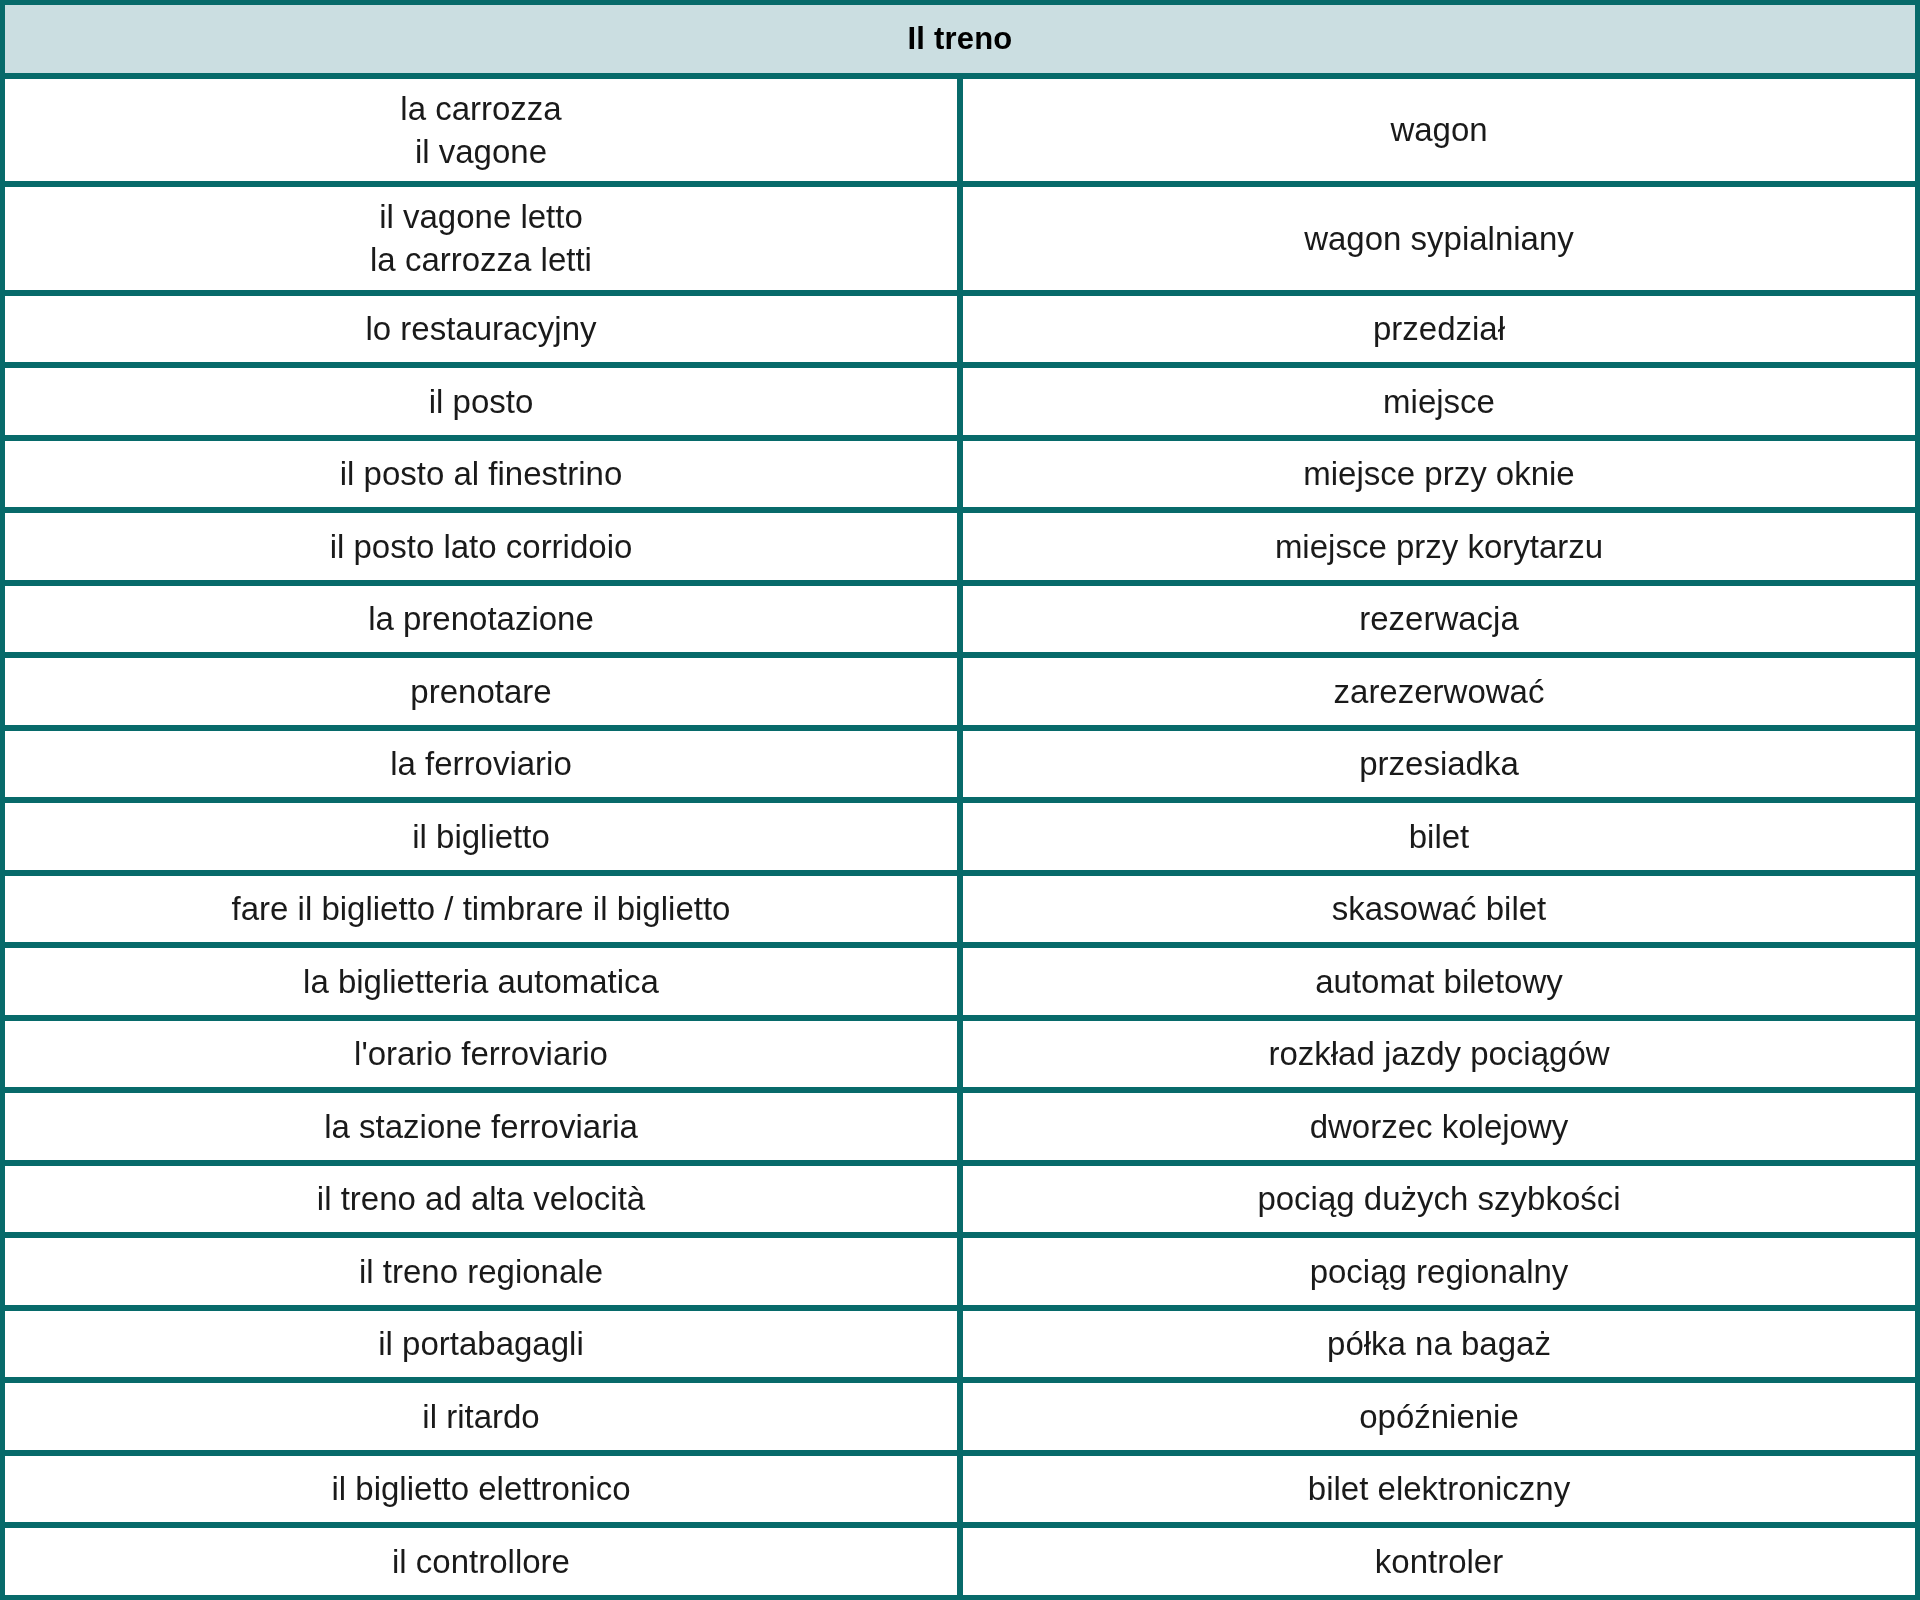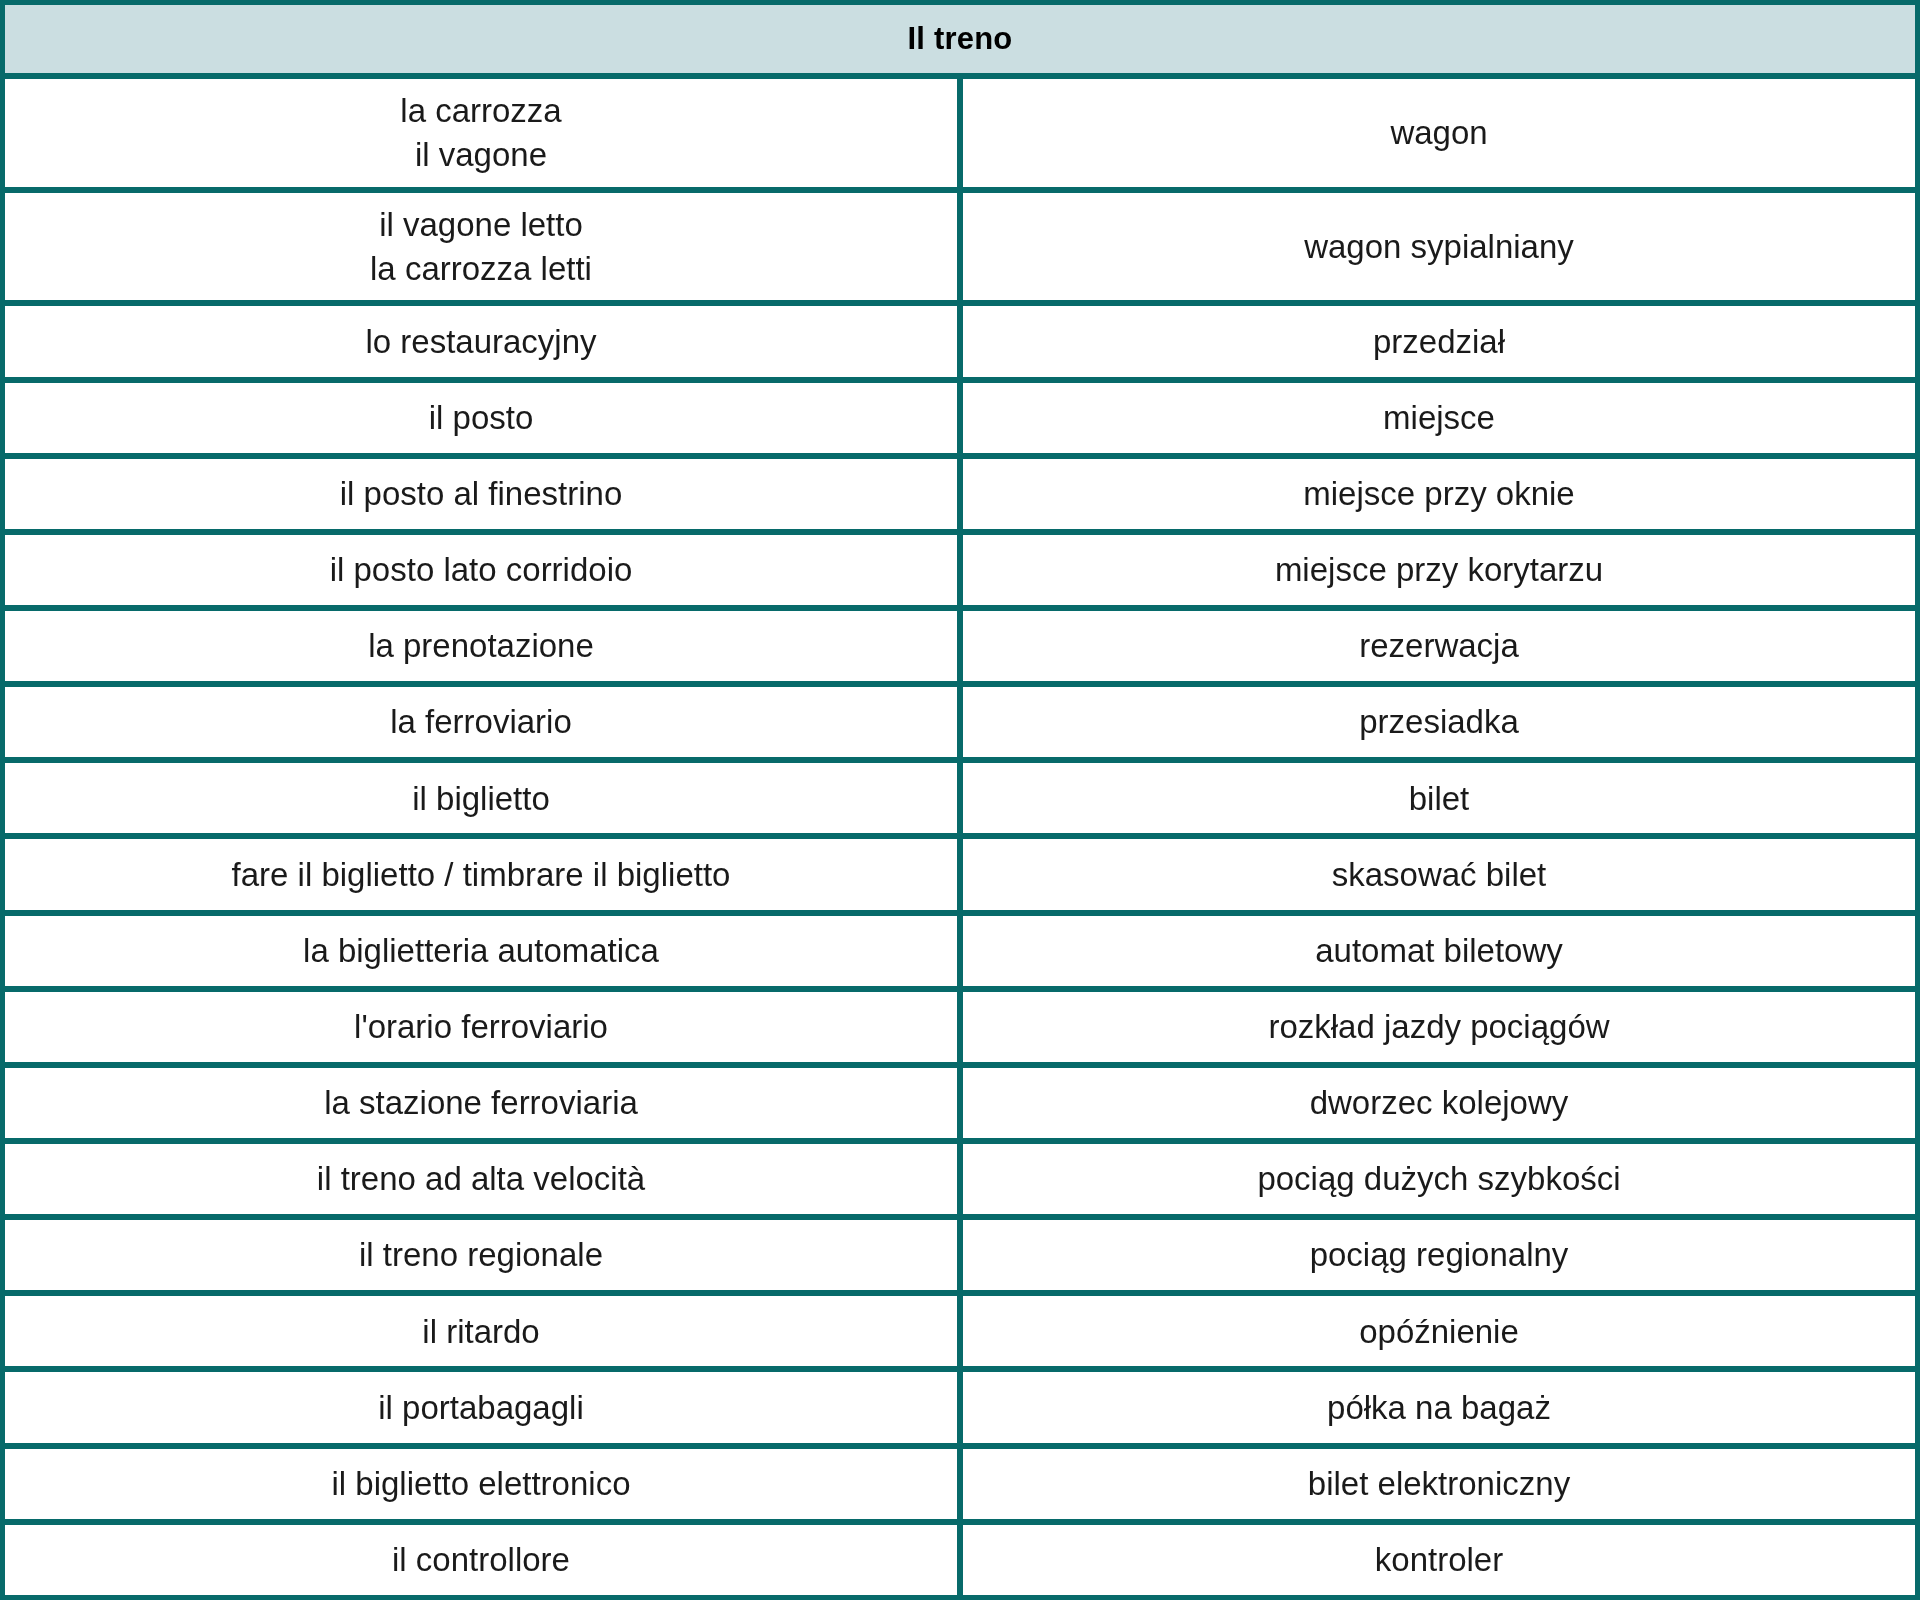--- a/index.html
+++ b/index.html
@@ -92,20 +92,24 @@
       </tr>
       <tr>
         <td>il posto lato corridoio</td>
         <td>miejsce przy korytarzu</td>
       </tr>
       <tr>
         <td>la prenotazione</td>
         <td>rezerwacja</td>
       </tr>
       <tr>
+        <td>prenotare</td>
+        <td>zarezerwować</td>
+      </tr>
+      <tr>
         <td>la ferroviario</td>
         <td>przesiadka</td>
       </tr>
       <tr>
         <td>il biglietto</td>
         <td>bilet</td>
       </tr>
       <tr>
         <td>fare il biglietto / timbrare il biglietto</td>
         <td>skasować bilet</td>
@@ -124,26 +128,26 @@
       </tr>
       <tr>
         <td>il treno ad alta velocità</td>
         <td>pociąg dużych szybkości</td>
       </tr>
       <tr>
         <td>il treno regionale</td>
         <td>pociąg regionalny</td>
       </tr>
       <tr>
+        <td>il portabagagli</td>
+        <td>półka na bagaż</td>
+      </tr>
+      <tr>
         <td>il ritardo</td>
         <td>opóźnienie</td>
-      </tr>
-      <tr>
-        <td>il portabagagli</td>
-        <td>półka na bagaż</td>
       </tr>
       <tr>
         <td>il biglietto elettronico</td>
         <td>bilet elektroniczny</td>
       </tr>
       <tr>
         <td>il controllore</td>
         <td>kontroler</td>
       </tr>
     </tbody>

